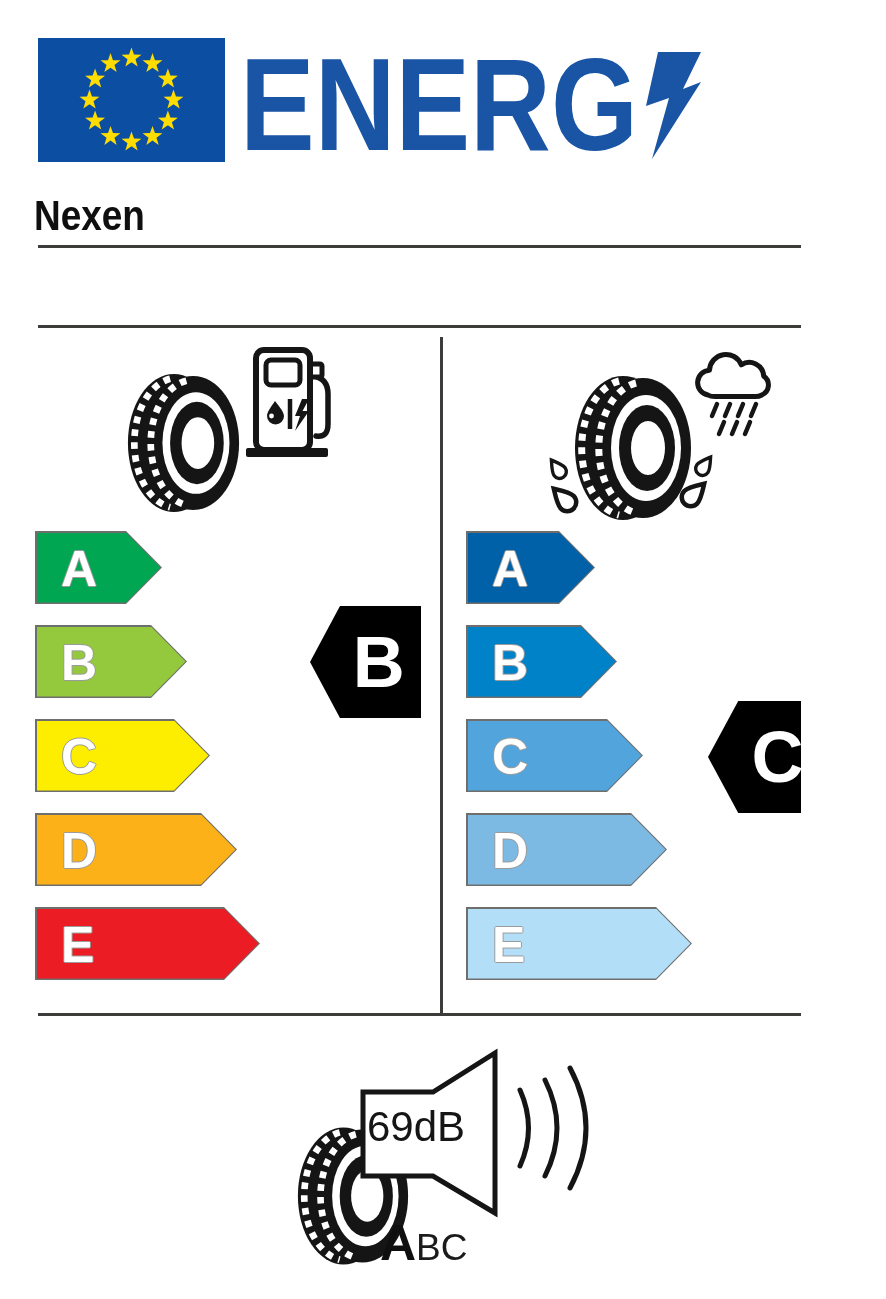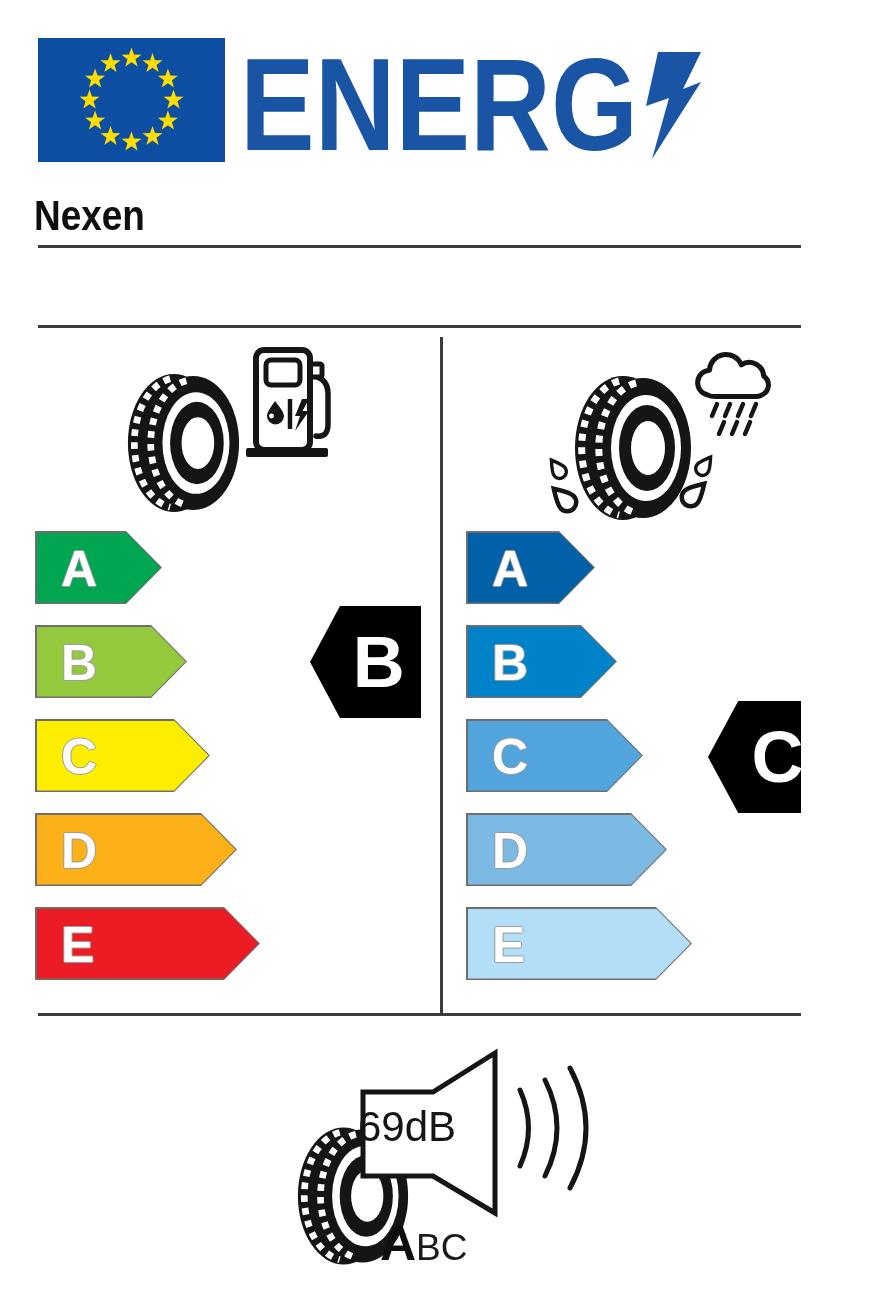--- a/index.html
+++ b/index.html
@@ -40,21 +40,21 @@
     position:absolute;background:#000;color:#fff;
     clip-path:polygon(0 50%, 27% 0, 100% 0, 100% 100%, 27% 100%);
     text-align:center;font-weight:700;
   }
   .pointer span{display:block;padding-left:24%;font-size:72px;line-height:112px;}
   .pointer-fuel{left:310px;top:606px;width:111px;height:112px;}
   .pointer-wet{left:708px;top:701px;width:112px;height:112px;}
 
   
   .db-text{
-    position:absolute;left:351px;top:1097px;width:112px;height:60px;line-height:60px;
+    position:absolute;left:360px;top:1097px;width:112px;height:60px;line-height:60px;
     text-align:center;font-size:42px;color:#151515;
   }
   .noise-class{position:absolute;left:380px;top:1220px;line-height:46px;white-space:nowrap;}
   .noise-class .big{font-size:50px;font-weight:700;color:#0f0f0f;}
   .noise-class .small{font-size:37px;font-weight:400;color:#1b1b1b;}
 </style>
 </head>
 <body>
 
 <div class="label">

